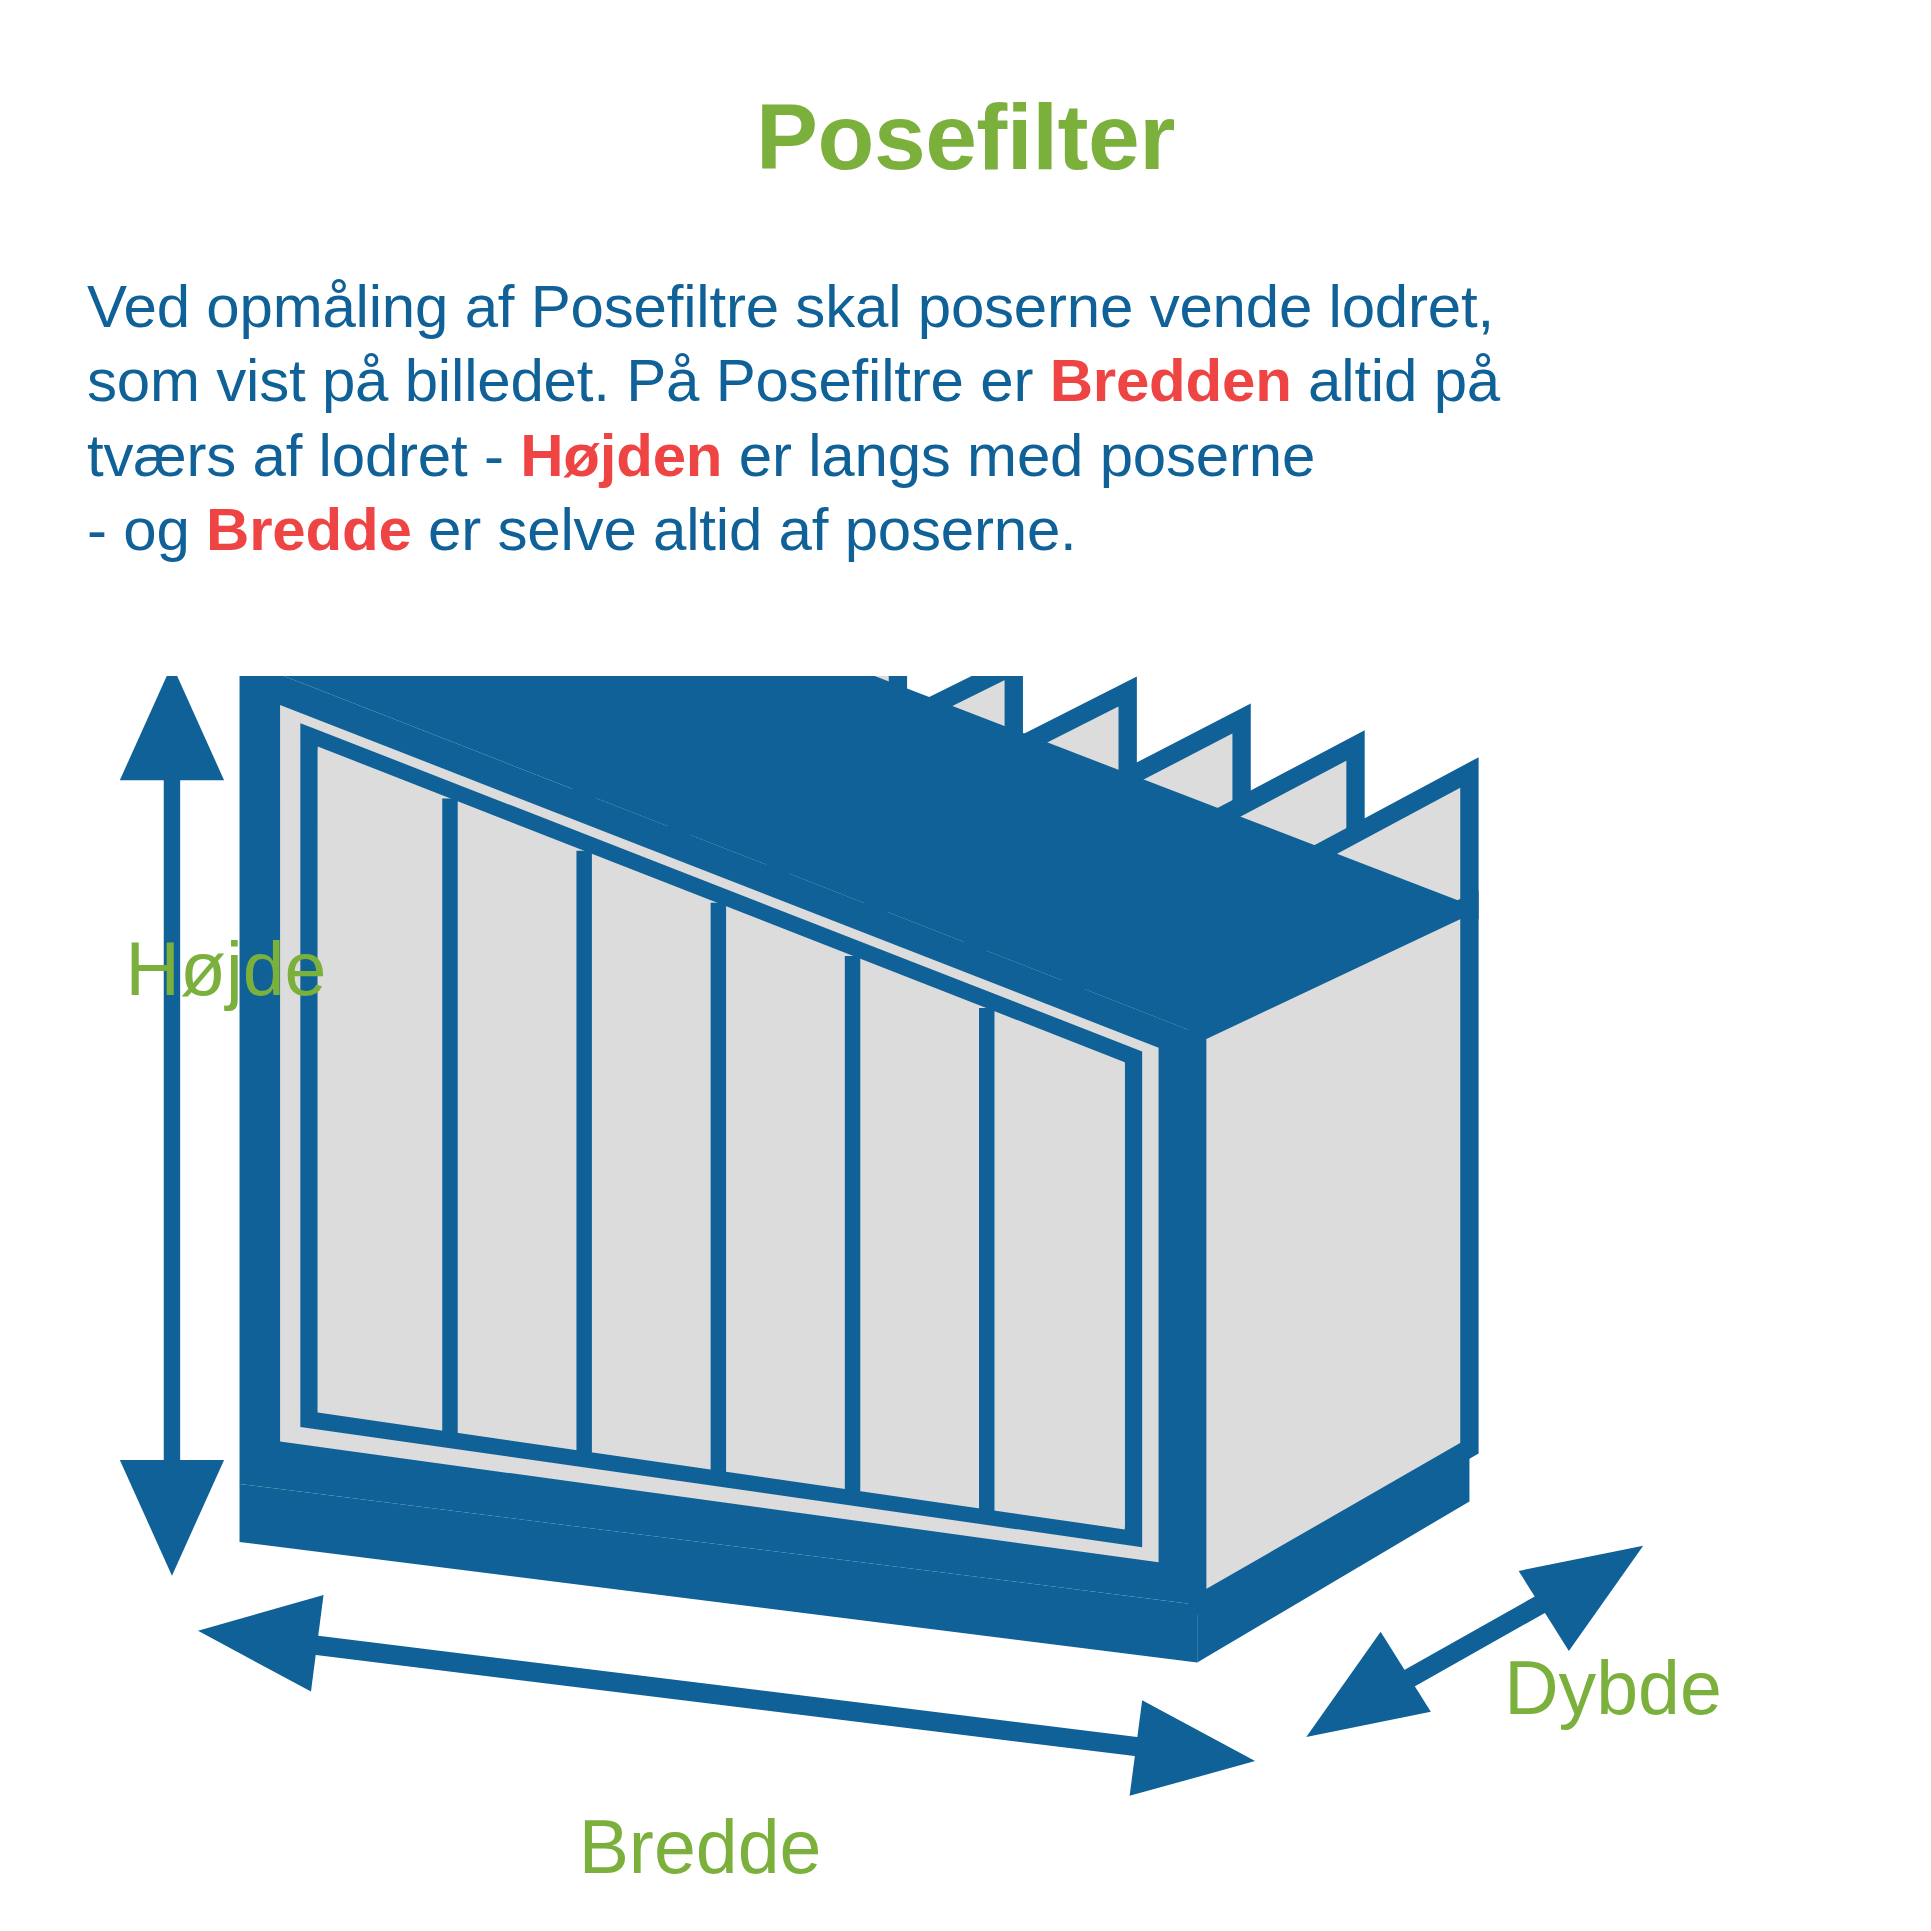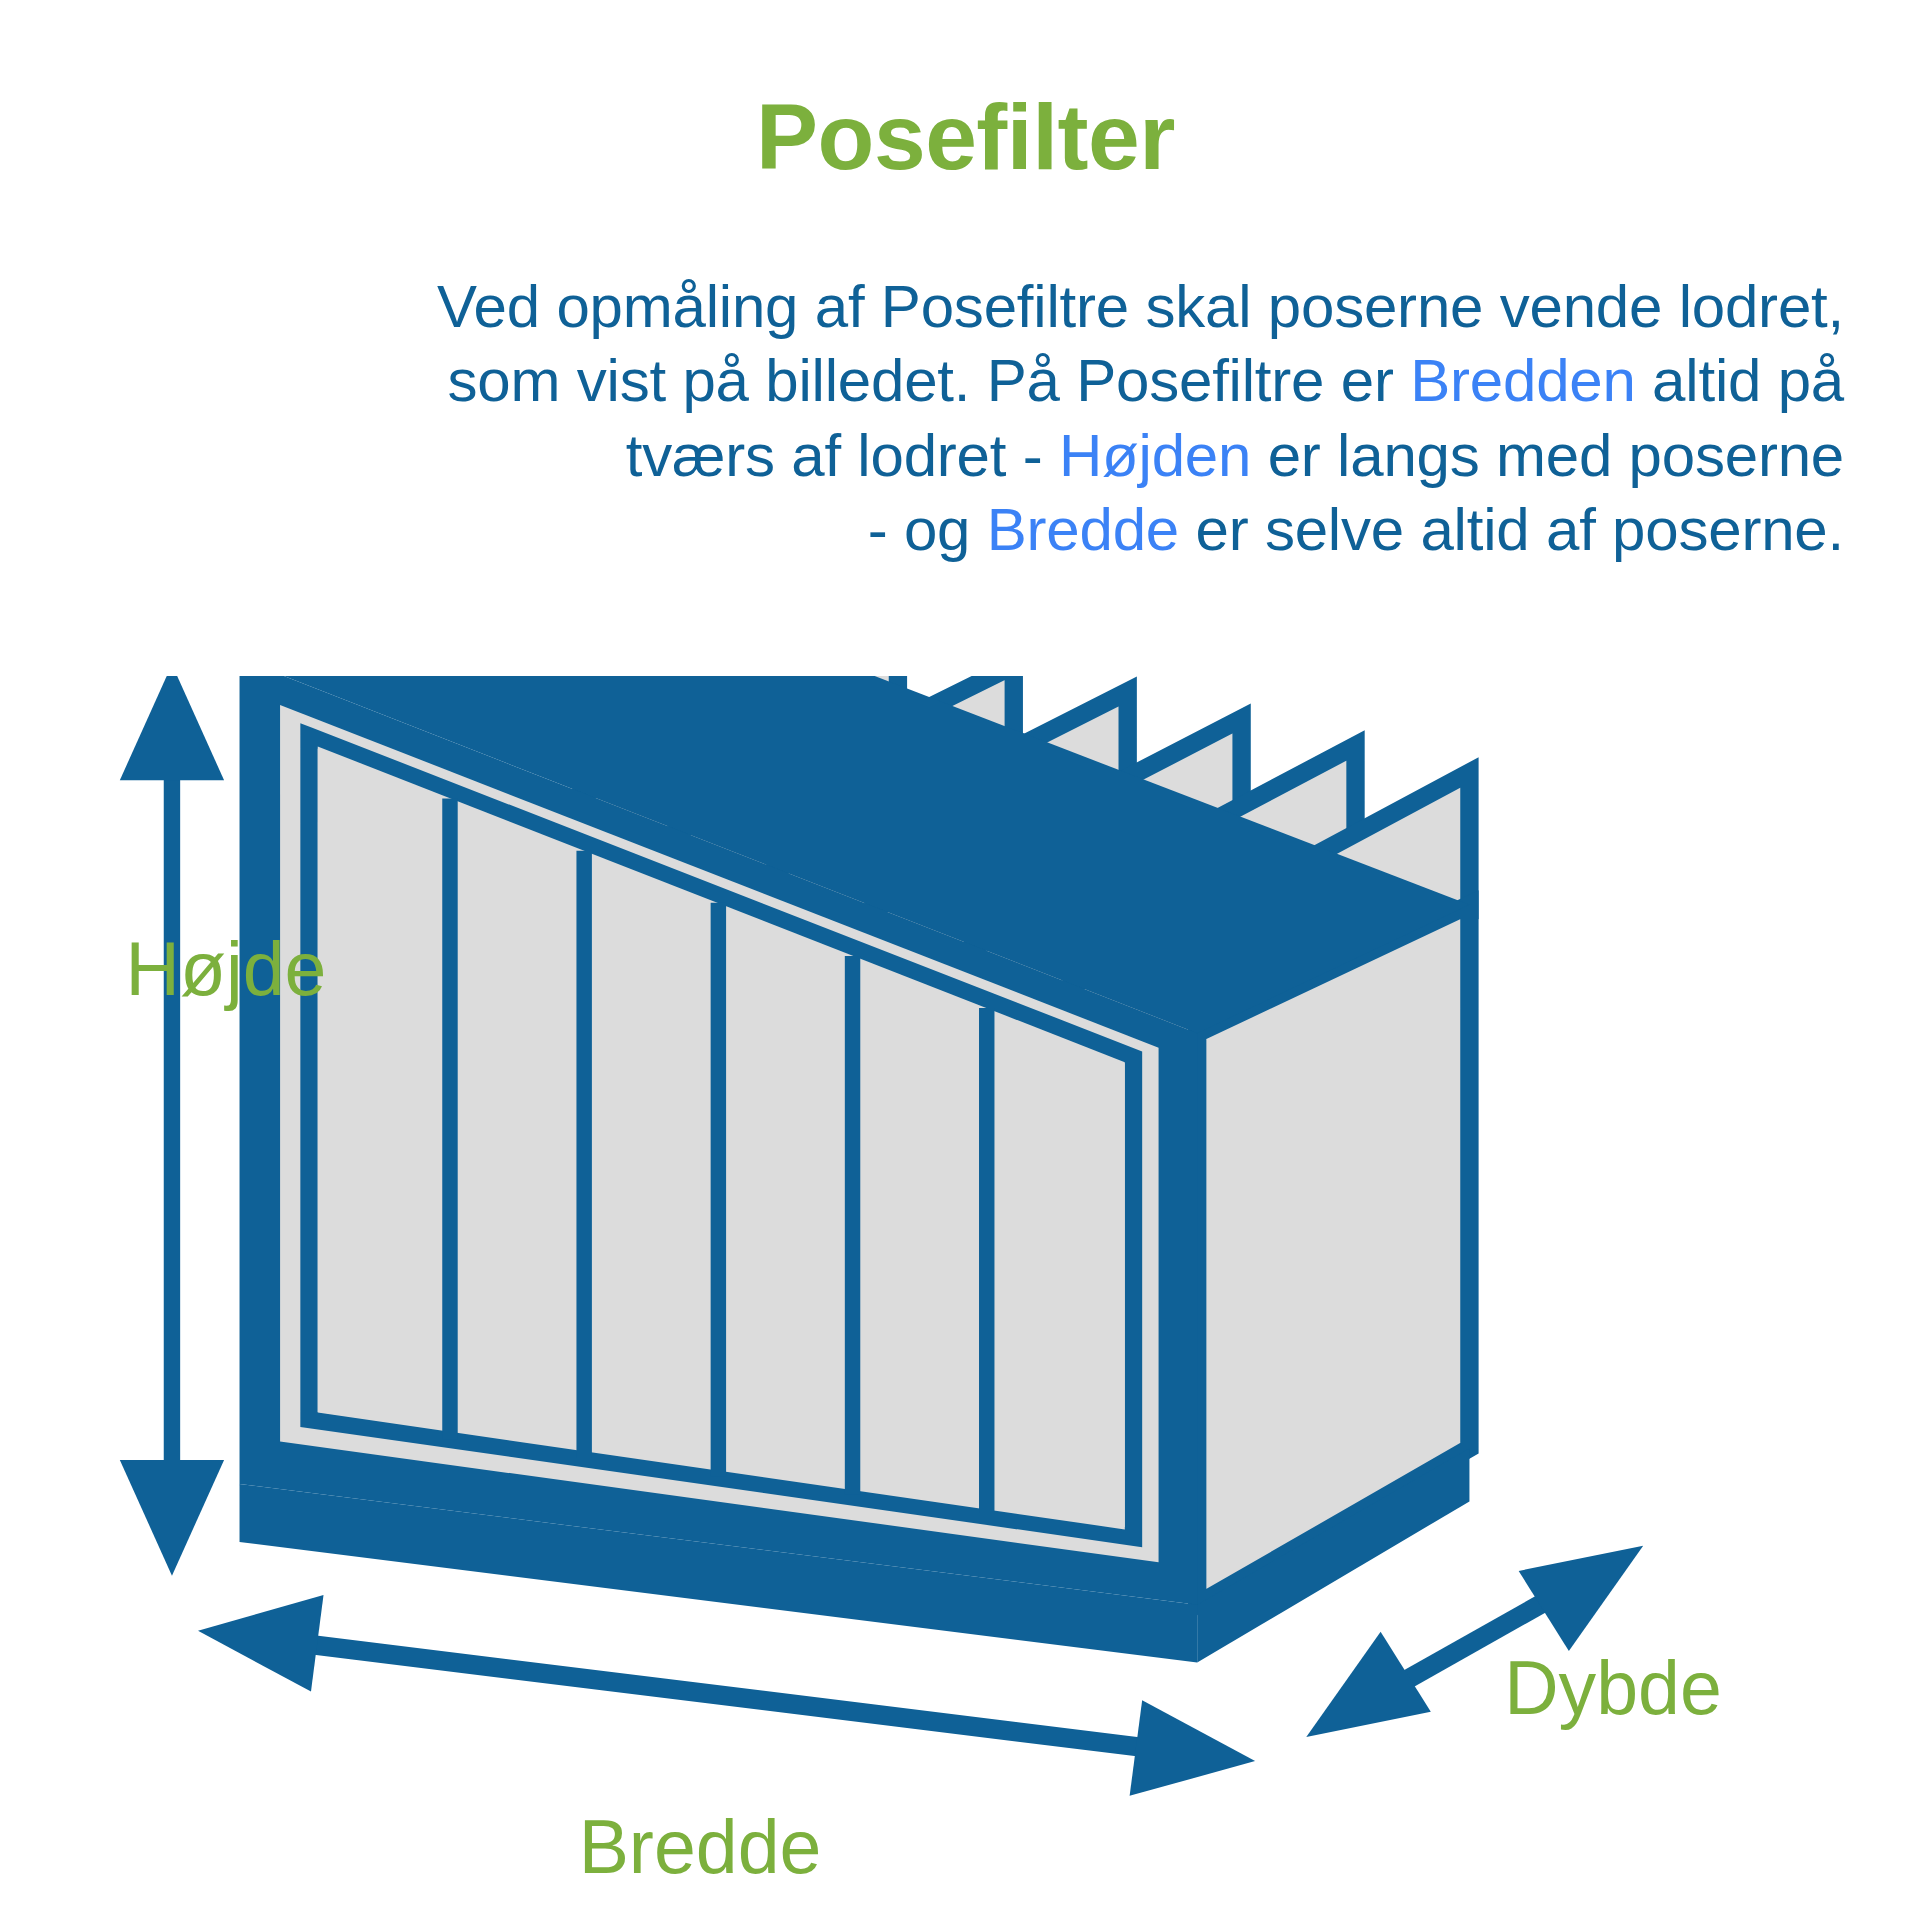--- a/index.html
+++ b/index.html
@@ -30,27 +30,27 @@
     font-weight: bold;
     color: #7CB03D;
     letter-spacing: -0.5px;
     line-height: 1.05;
   }
   .intro {
     position: absolute;
     top: 270px;
     left: 87px;
     width: 1757px;
-    text-align: right;
+    text-align: left;
     font-size: 60px;
     line-height: 1.24;
     color: #0F6197;
     letter-spacing: -0.2px;
   }
-  .hl { color: #3b82f6; }
+  .hl { color: #ef4444; font-weight: bold; }
   .diagram-wrap {
     position: absolute;
     top: 676px;
     left: 0;
     width: 1931px;
     height: 1255px;
   }
   svg.diagram { display: block; }
   .dim-label {
     font-family: "Liberation Sans", sans-serif;

